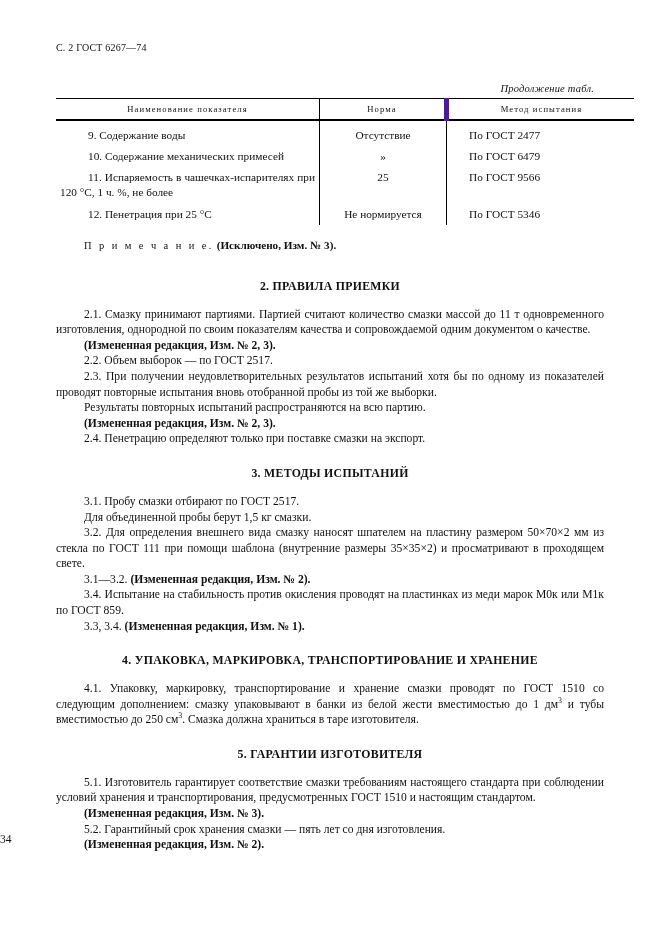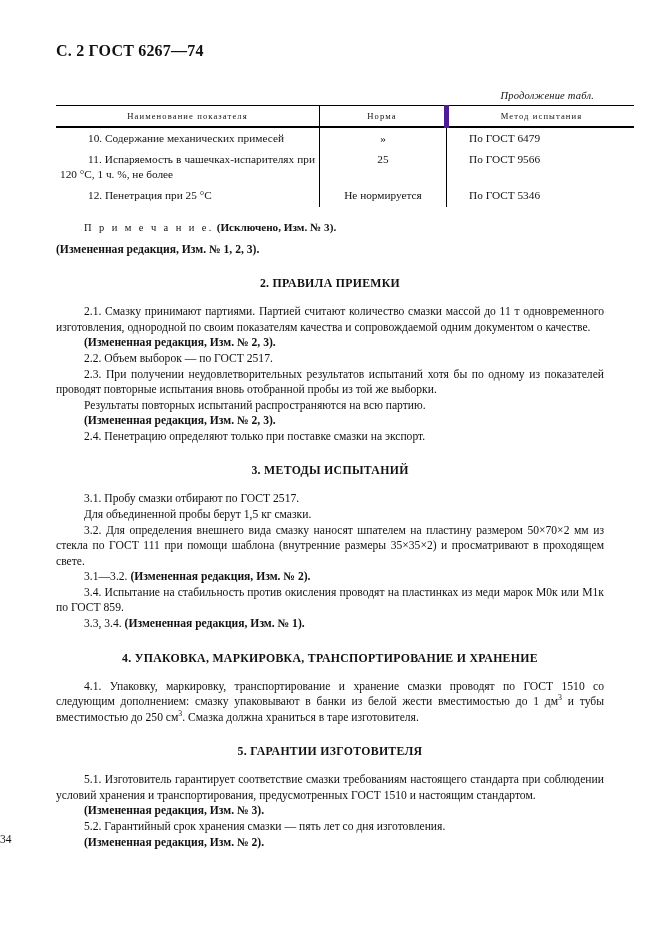--- a/index.html
+++ b/index.html
@@ -23,22 +23,22 @@
   }
   .content {
     position: absolute;
     left: 56px;
     top: 42px;
     width: 548px;
   }
 
   
   .page-header {
-    font-weight: bold;
-    font-size: 16px;
+    font-weight: normal;
+    font-size: 10px;
     letter-spacing: 0.2px;
     margin: 0 0 30px 0;
     white-space: nowrap;
   }
 
   .cont-table {
     text-align: right;
     font-style: italic;
     font-size: 10.5px;
     margin: 0 10px 4px 0;
@@ -153,20 +153,25 @@
 
     <table class="spec">
       <thead>
         <tr>
           <th class="c1">Наименование показателя</th>
           <th class="c2">Норма</th>
           <th class="c3">Метод испытания</th>
         </tr>
       </thead>
       <tbody>
+        <tr class="r1">
+          <td class="c1">9.  Содержание воды</td>
+          <td class="c2">Отсутствие</td>
+          <td class="c3">По ГОСТ 2477</td>
+        </tr>
         <tr>
           <td class="c1">10.  Содержание механических примесей</td>
           <td class="c2 ditto">»</td>
           <td class="c3">По ГОСТ 6479</td>
         </tr>
         <tr>
           <td class="c1 just">11.  Испаряемость в чашечках-испарителях при 120 °С, 1 ч. %, не более</td>
           <td class="c2 v-bot">25</td>
           <td class="c3">По ГОСТ 9566</td>
         </tr>
@@ -177,21 +182,20 @@
         </tr>
       </tbody>
     </table>
 
     <div class="gap-md"></div>
 
     <p class="note-line"><span class="sp">П р и м е ч а н и е.</span> <span class="bold">(Исключено, Изм. № 3).</span></p>
 
     <div class="gap-sm"></div>
 
-    <p class="noind b">(Измененная редакция, Изм. № 1, 2, 3).</p>
 
     <div class="gap-lg"></div>
 
     <h2 class="sect">2.  ПРАВИЛА ПРИЕМКИ</h2>
     <div class="gap-md"></div>
     <p class="ind">2.1.  Смазку принимают партиями. Партией считают количество смазки массой до 11 т одновременного изготовления, однородной по своим показателям качества и сопровождаемой одним документом о качестве.</p>
     <p class="ind b">(Измененная редакция, Изм. № 2, 3).</p>
     <p class="ind">2.2.  Объем выборок — по ГОСТ 2517.</p>
     <p class="ind">2.3. При получении неудовлетворительных результатов испытаний хотя бы по одному из показателей проводят повторные испытания вновь отобранной пробы из той же выборки.</p>
     <p class="ind">Результаты повторных испытаний распространяются на всю партию.</p>

